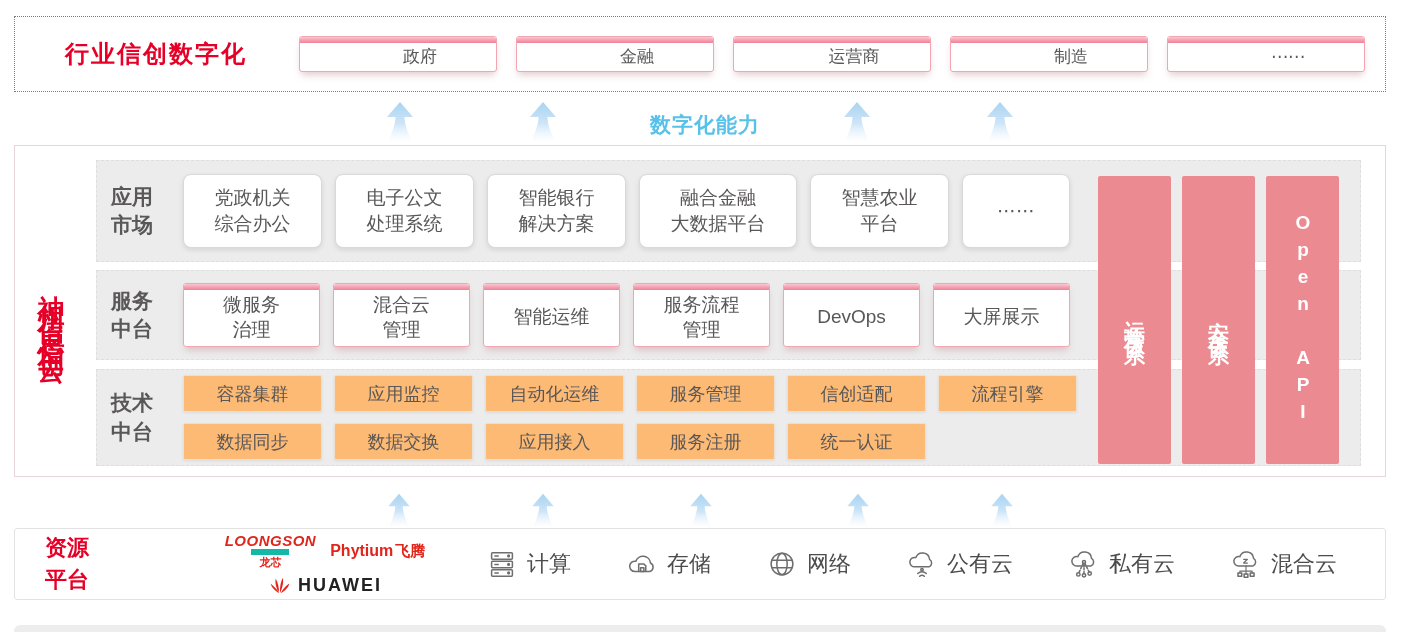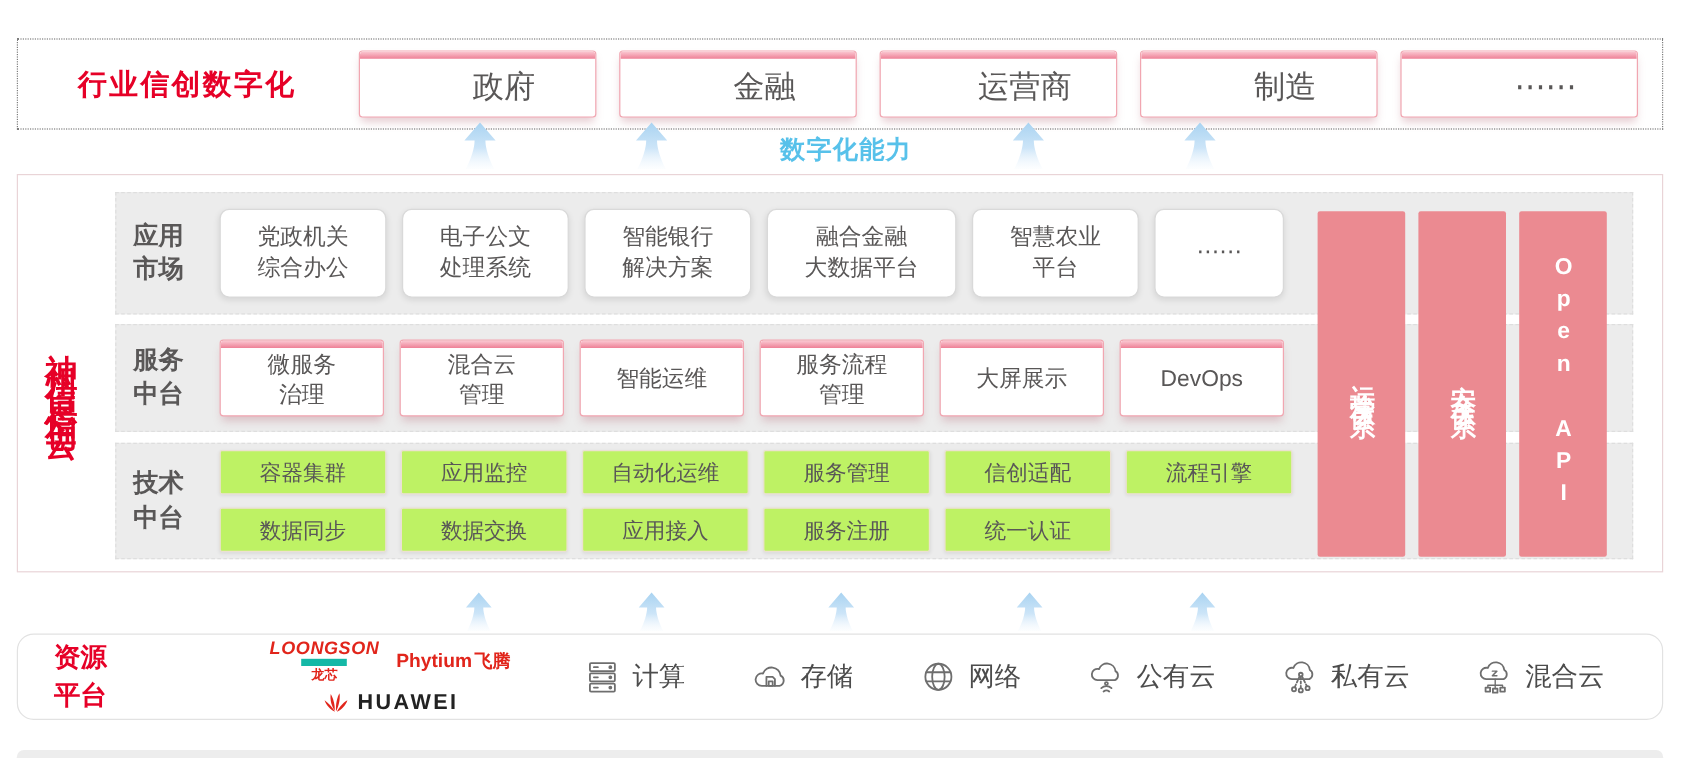--- a/index.html
+++ b/index.html
@@ -1,29 +1,29 @@
 <!DOCTYPE html>
 <html><head>
 <meta charset="utf-8">
 <style>
   html,body{margin:0;padding:0;background:#fff;}
   body{font-family:"Liberation Sans","DejaVu Sans",sans-serif;}
   .stage{position:relative;width:1402px;height:632px;background:#fff;overflow:hidden;}
 
   
-  .banner{position:absolute;left:14px;top:32px;width:1372px;height:76px;
+  .banner{position:absolute;left:14px;top:16px;width:1372px;height:76px;
     border:1px dotted #7d7d7d;box-sizing:border-box;display:flex;align-items:center;padding-left:50px;}
   .banner-title{width:196px;margin-right:38px;font-size:24px;font-weight:800;color:#e60027;letter-spacing:2px;white-space:nowrap;}
   .cat-row{display:flex;gap:19px;}
   .pinktop-box{position:relative;background:#fff;border:1px solid #f1a6b1;border-radius:3px;
     box-shadow:0 5px 7px -2px rgba(190,120,135,.38);display:flex;align-items:center;justify-content:center;
     color:#595757;box-sizing:border-box;overflow:hidden;}
   .pinktop-box::before{content:"";position:absolute;top:0;left:0;right:0;height:6px;
     background:linear-gradient(180deg,#fac7d1 0%,#ee8096 100%);border-radius:2px 2px 0 0;}
-  .cat-box{width:198px;height:56px;font-size:26px;padding-top:5px;padding-left:44px;}
+  .cat-box{width:198px;height:36px;font-size:17px;padding-top:5px;padding-left:44px;}
 
   
   .arrow{position:absolute;}
   .cap-label{position:absolute;left:620px;top:111px;width:170px;text-align:center;
     font-size:21px;font-weight:700;color:#57c1ea;letter-spacing:1px;}
 
   
   .main-box{position:absolute;left:14px;top:145px;width:1372px;height:332px;
     border:1px solid #e9d4d7;box-sizing:border-box;background:#fff;}
   .v-title-wrap{position:absolute;left:22px;top:0;height:100%;display:flex;align-items:center;}
@@ -39,31 +39,31 @@
   .row-3{height:97px;margin-top:9px;}
   .items{display:flex;gap:13px;align-items:center;}
   .app-box{width:139px;height:74px;background:#fff;border:1px solid #d9d9d9;border-radius:8px;
     box-shadow:0 2px 5px rgba(0,0,0,.10);display:flex;align-items:center;justify-content:center;
     text-align:center;font-size:19px;color:#595757;white-space:pre-line;line-height:1.35;box-sizing:border-box;}
   .app-box.wide{width:158px;}
   .app-box.dots{width:108px;}
   .svc-box{width:137px;height:64px;font-size:19px;text-align:center;white-space:pre-line;line-height:1.3;padding-top:5px;}
   .tech-col{display:flex;flex-direction:column;gap:11px;}
   .tech-row{display:flex;gap:12px;}
-  .tech-box{width:139px;height:37px;background:#bef264;border:1px solid #ece1d1;border-radius:2px;
+  .tech-box{width:139px;height:37px;background:#fdba74;border:1px solid #ece1d1;border-radius:2px;
     box-shadow:0 1px 3px rgba(0,0,0,.07);display:flex;align-items:center;justify-content:center;
     font-size:18px;color:#595757;box-sizing:border-box;}
   .sys-bar{position:absolute;top:30px;width:73px;height:288px;background:#eb8a91;border-radius:2px;
     display:flex;align-items:center;justify-content:center;color:#fff;font-weight:700;font-size:21px;
     writing-mode:vertical-lr;text-orientation:upright;letter-spacing:8px;}
   .sys-bar-1{left:1083px;} .sys-bar-2{left:1167px;} .sys-bar-3{left:1251px;font-size:19px;letter-spacing:6px;}
 
   
   .res-box{position:absolute;left:14px;top:528px;width:1372px;height:72px;border:1px solid #e2e2e2;
-    border-radius:14px;box-sizing:border-box;display:flex;align-items:center;padding-left:30px;background:#fff;}
+    border-radius:3px;box-sizing:border-box;display:flex;align-items:center;padding-left:30px;background:#fff;}
   .res-label{width:66px;margin-right:90px;font-size:22px;font-weight:800;color:#e60027;
     white-space:pre-line;line-height:1.45;}
   .vendors{width:248px;margin-right:36px;display:flex;flex-direction:column;align-items:center;gap:4px;}
   .vendor-row{display:flex;align-items:center;gap:14px;}
   .loongson{display:flex;flex-direction:column;align-items:center;text-align:center;}
   .loongson-name{font-style:italic;font-weight:900;font-size:15px;color:#e1251b;letter-spacing:.5px;}
   .loongson-sub{font-size:11px;font-weight:700;color:#e1251b;border-top:6px solid #14b8a6;padding:0 8px;}
   .phytium{display:flex;align-items:baseline;gap:2px;}
   .phytium-name{font-size:16px;font-weight:700;color:#e1251b;}
   .phytium-sub{font-size:15px;font-weight:900;color:#e1251b;}
@@ -155,22 +155,22 @@
         <div class="row-label">服务
 中台</div>
         <div class="items">
           <div class="pinktop-box svc-box">微服务
 治理</div>
           <div class="pinktop-box svc-box">混合云
 管理</div>
           <div class="pinktop-box svc-box">智能运维</div>
           <div class="pinktop-box svc-box">服务流程
 管理</div>
+          <div class="pinktop-box svc-box">DevOps</div>
           <div class="pinktop-box svc-box">大屏展示</div>
-          <div class="pinktop-box svc-box">DevOps</div>
         </div>
       </div>
 
       <div class="g-row row-3">
         <div class="row-label">技术
 中台</div>
         <div class="tech-col">
           <div class="tech-row">
             <div class="tech-box">容器集群</div>
             <div class="tech-box">应用监控</div>

